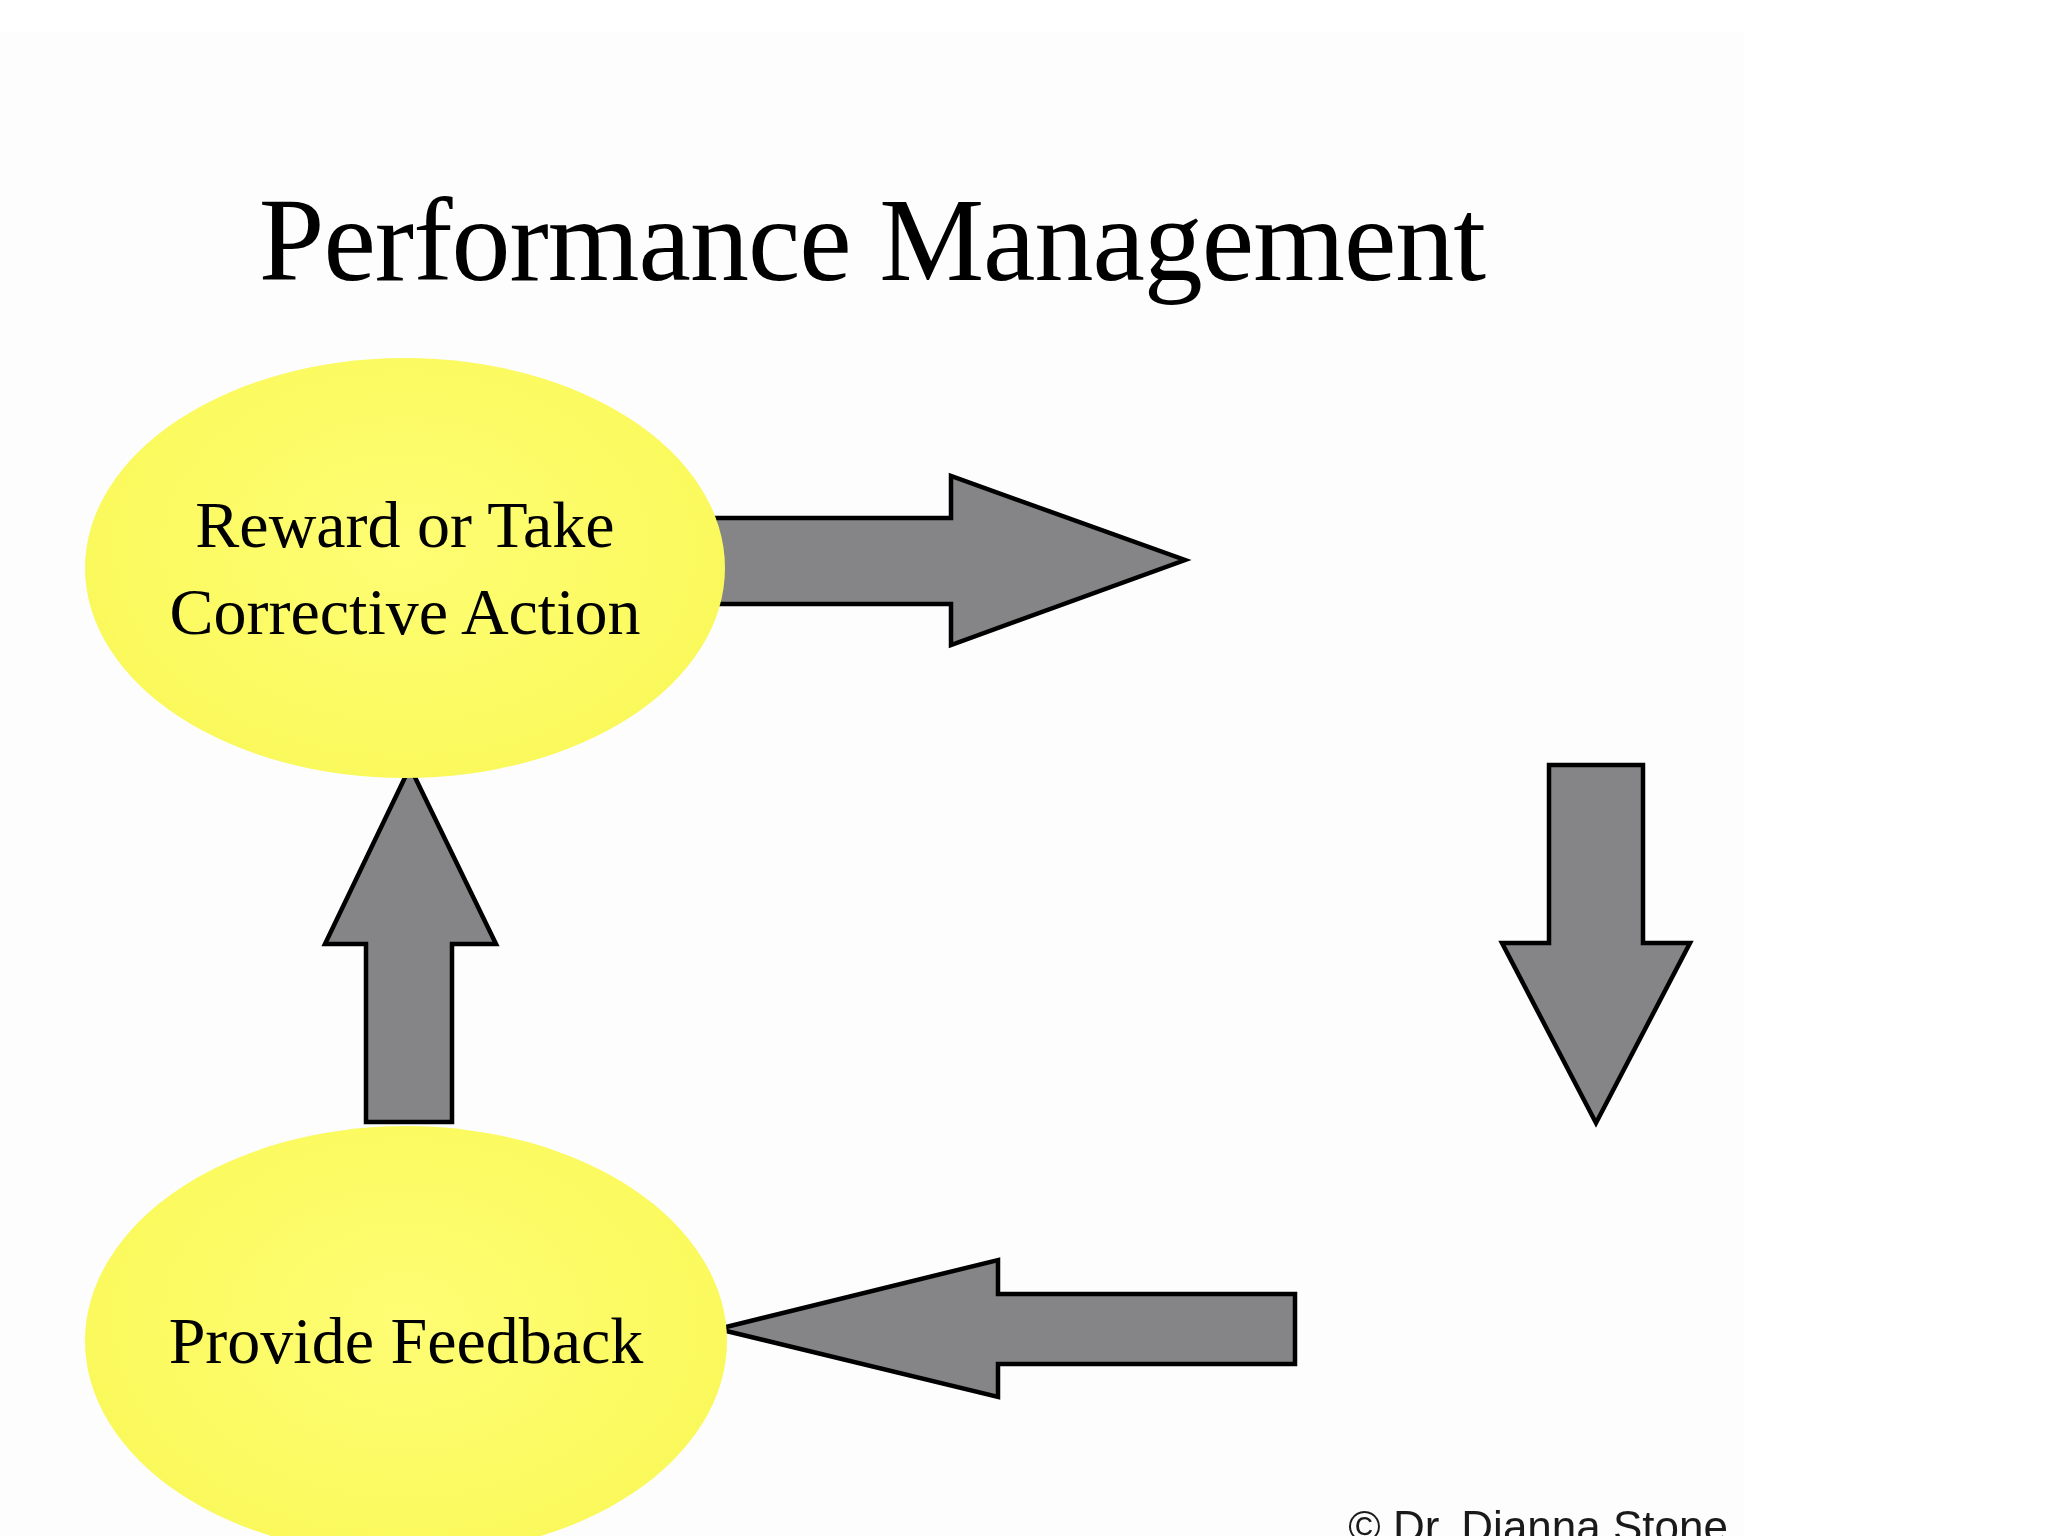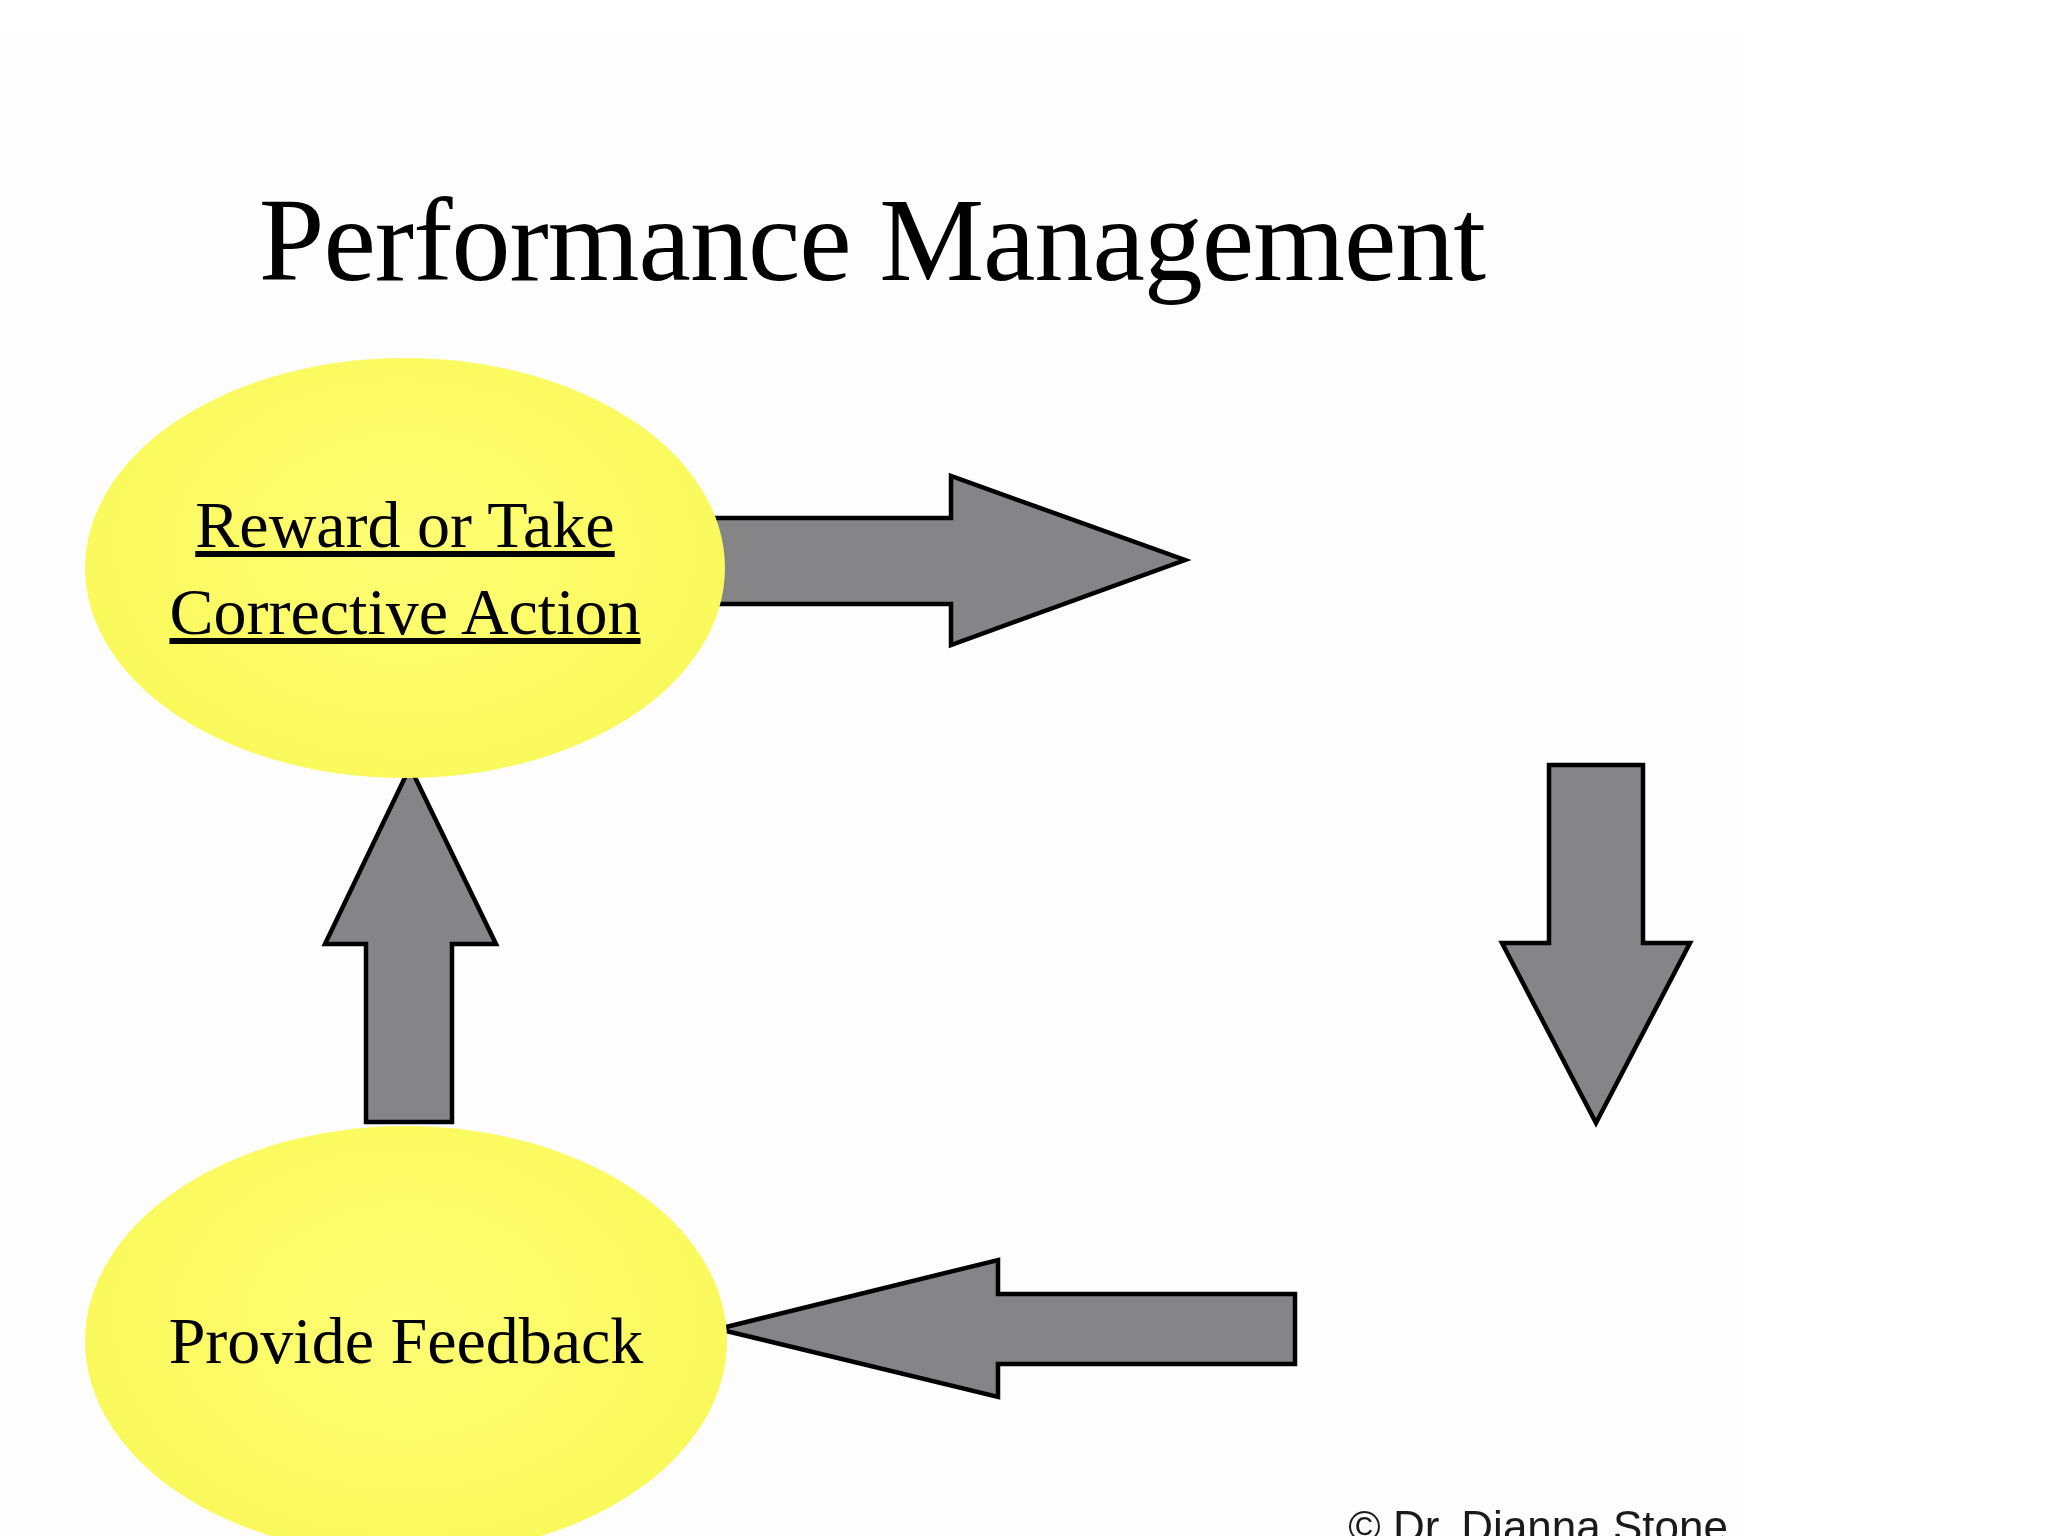--- a/index.html
+++ b/index.html
@@ -36,21 +36,21 @@
     align-items: center;
     justify-content: center;
     text-align: center;
   }
   .node-label {
     font-size: 66px;
     line-height: 1.32;
     white-space: pre-line;
     color: #000000;
   }
-  .node-tl { left: 85px;   top: 326px;  width: 640px; height: 420px; text-decoration: underline; }
+  .node-tl { left: 85px;   top: 326px;  width: 640px; height: 420px; }
   .node-tr { left: 1286px; top: 330px;  width: 654px; height: 412px; }
   .node-br { left: 1284px; top: 1092px; width: 658px; height: 434px; }
   .node-bl { left: 85px;   top: 1094px; width: 642px; height: 430px; }
   .arrows {
     position: absolute;
     left: 0;
     top: 0;
     width: 2048px;
     height: 1536px;
     pointer-events: none;

